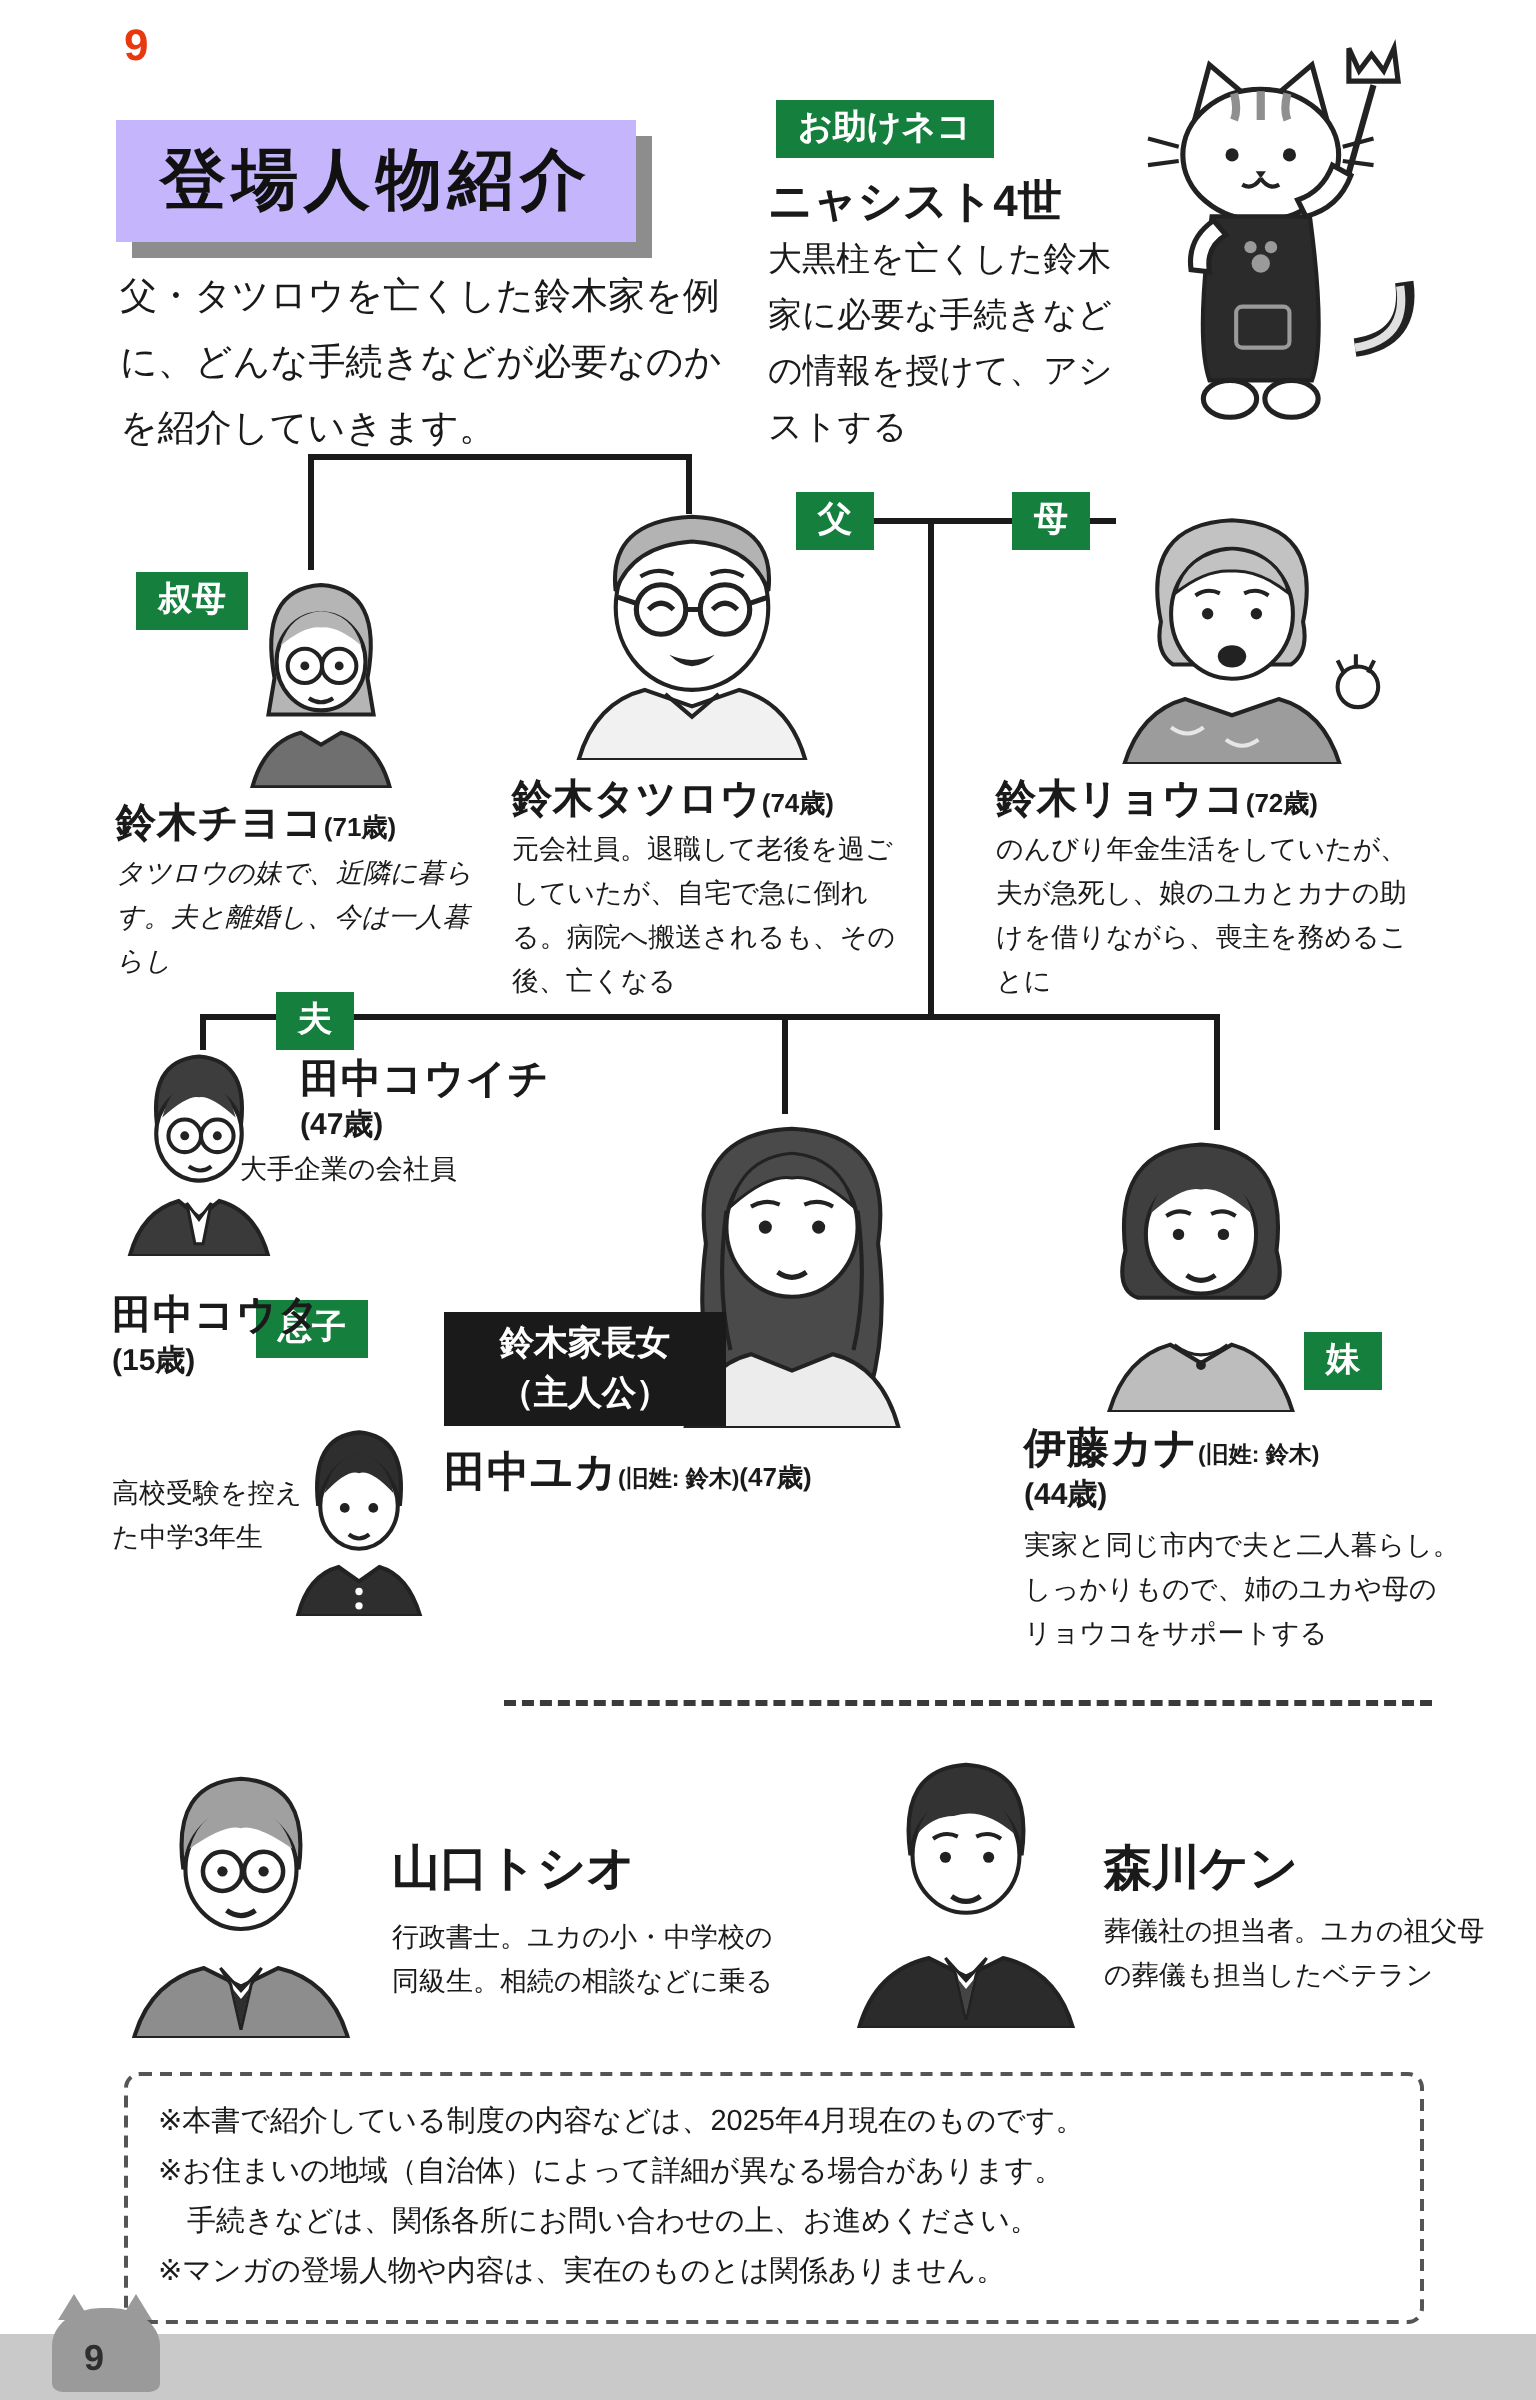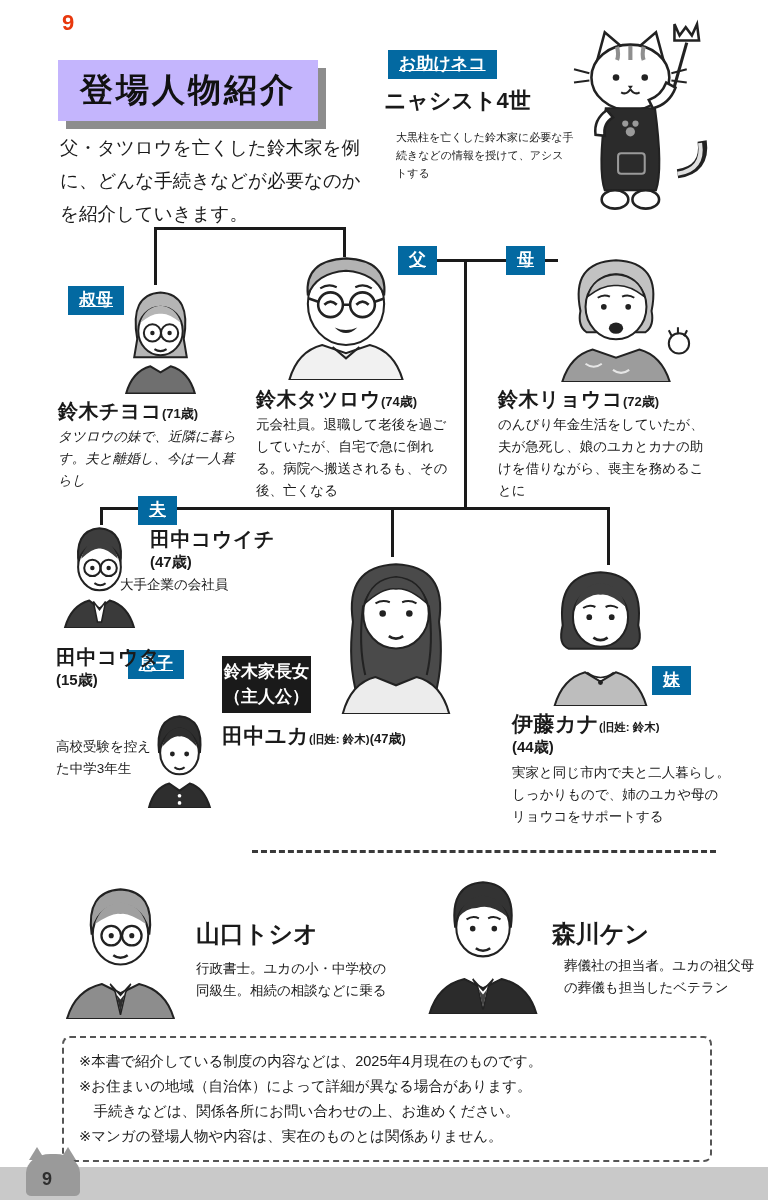--- a/index.html
+++ b/index.html
@@ -13,48 +13,48 @@
   .page-num-top{left:62px;top:10px;font-size:22px;font-weight:bold;color:#e8380d;}
   
   .title-box{
     left:58px;top:60px;background:#c4b5fd;color:#111;
     box-shadow:8px 8px 0 #8d8d8d;padding:8px 22px;
     font-size:33px;font-weight:bold;letter-spacing:3px;
   }
   .intro{left:60px;top:132px;width:312px;font-size:18.5px;line-height:1.78;margin:0;}
   
   .tag{
-    background:#0369a1;color:#fff;font-weight:bold;
-    font-size:17px;padding:3px 11px;line-height:1.35;display:inline-block;text-decoration:underline;
+    background:#15803d;color:#fff;font-weight:bold;
+    font-size:17px;padding:3px 11px;line-height:1.35;display:inline-block;
   }
   
   .cat-tag{left:388px;top:50px;}
   .cat-name{left:384px;top:86px;font-size:22px;font-weight:bold;}
-  .cat-desc{left:384px;top:116px;width:178px;font-size:11px;line-height:1.65;margin:12px;}
+  .cat-desc{left:384px;top:116px;width:178px;font-size:17px;line-height:1.65;margin:0;}
   .cat-art{left:548px;top:18px;}
   
   .tline{background:#1a1a1a;position:absolute;}
   .l1{left:154px;top:227px;width:192px;height:3px;}
   .l2{left:154px;top:227px;width:3px;height:58px;}
   .l3{left:343px;top:227px;width:3px;height:30px;}
   .l4{left:430px;top:259px;width:128px;height:3px;}
   .l5{left:464px;top:259px;width:3px;height:250px;}
   .l6{left:100px;top:507px;width:510px;height:3px;}
   .l7{left:100px;top:507px;width:3px;height:18px;}
   .l8{left:607px;top:507px;width:3px;height:58px;}
   .l9{left:391px;top:507px;width:3px;height:50px;}
   
   .name{font-size:20px;font-weight:bold;letter-spacing:0.5px;}
   .name.big{font-size:21px;}
   .age{font-size:13px;font-weight:bold;}
   .maiden{font-size:11.5px;font-weight:bold;}
   .desc{font-size:13.5px;line-height:1.62;margin:0;}
   
   .protag-tag{left:222px;top:656px;background:#1a1a1a;color:#fff;font-weight:bold;
-    font-size:17px;padding:4px 2px;line-height:1.45;text-align:left;}
+    font-size:17px;padding:4px 28px;line-height:1.45;text-align:left;}
   
   .experts-heading{left:48px;top:836px;font-size:18px;padding:4px 15px;}
   .experts-rule{left:252px;top:850px;width:464px;border-top:3px dashed #3a3a3a;height:0;}
   
   .notes-box{
     left:62px;top:1036px;width:616px;border:2.5px dashed #555;border-radius:8px;
     padding:11px 15px;font-size:14.5px;line-height:1.72;background:#fff;
   }
   
   .bottom-bar{left:0;bottom:0;width:768px;height:33px;background:#c9c9c9;}
@@ -270,21 +270,21 @@
     <path d="M56,116 l4,5 l4,-5 l-4,18 z" fill="#444"></path>
     <path d="M33,56 Q27,14 60,12 Q93,14 87,56 Q83,30 60,28 Q37,30 33,56 Z" fill="#333" stroke="#222" stroke-width="2"></path>
     <ellipse cx="60" cy="56" rx="26" ry="28" fill="#fff" stroke="#222" stroke-width="2"></ellipse>
     <path d="M36,46 Q42,26 60,25 Q78,26 84,46 Q68,32 54,37 Q44,37 36,46 Z" fill="#333"></path>
     <circle cx="50" cy="57" r="2.7" fill="#222"></circle>
       <circle cx="71" cy="57" r="2.7" fill="#222"></circle>
     <path d="M44,48 q6,-4 12,-1 M65,47 q6,-3 12,1" stroke="#222" fill="none" stroke-width="2"></path>
     <path d="M53,76 q7,5 14,0" stroke="#222" fill="none" stroke-width="2.5"></path>
   </svg>
   <div class="abs" style="left:552px;top:918px;font-size:24px;font-weight:bold;">森川ケン</div>
-  <p class="abs desc" style="left:564px;top:955px;width:195px;">葬儀社の担当者。ユカの祖父母の葬儀も担当したベテラン</p>
+  <p class="abs desc" style="left:552px;top:955px;width:195px;">葬儀社の担当者。ユカの祖父母の葬儀も担当したベテラン</p>
 
   <div class="abs notes-box">
     <div>※本書で紹介している制度の内容などは、2025年4月現在のものです。</div>
     <div>※お住まいの地域（自治体）によって詳細が異なる場合があります。</div>
     <div>　手続きなどは、関係各所にお問い合わせの上、お進めください。</div>
     <div>※マンガの登場人物や内容は、実在のものとは関係ありません。</div>
   </div>
 
   <div class="abs bottom-bar"></div>
   <div class="abs foot-ear-l"></div>

